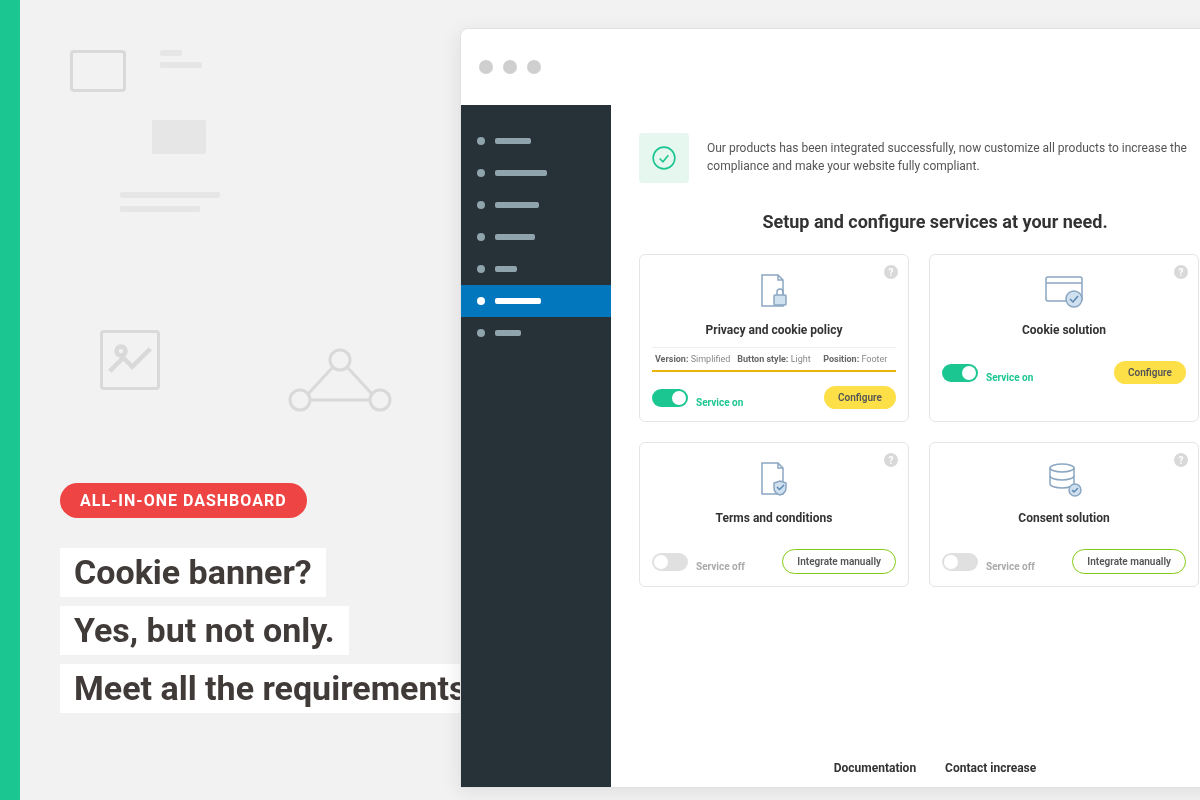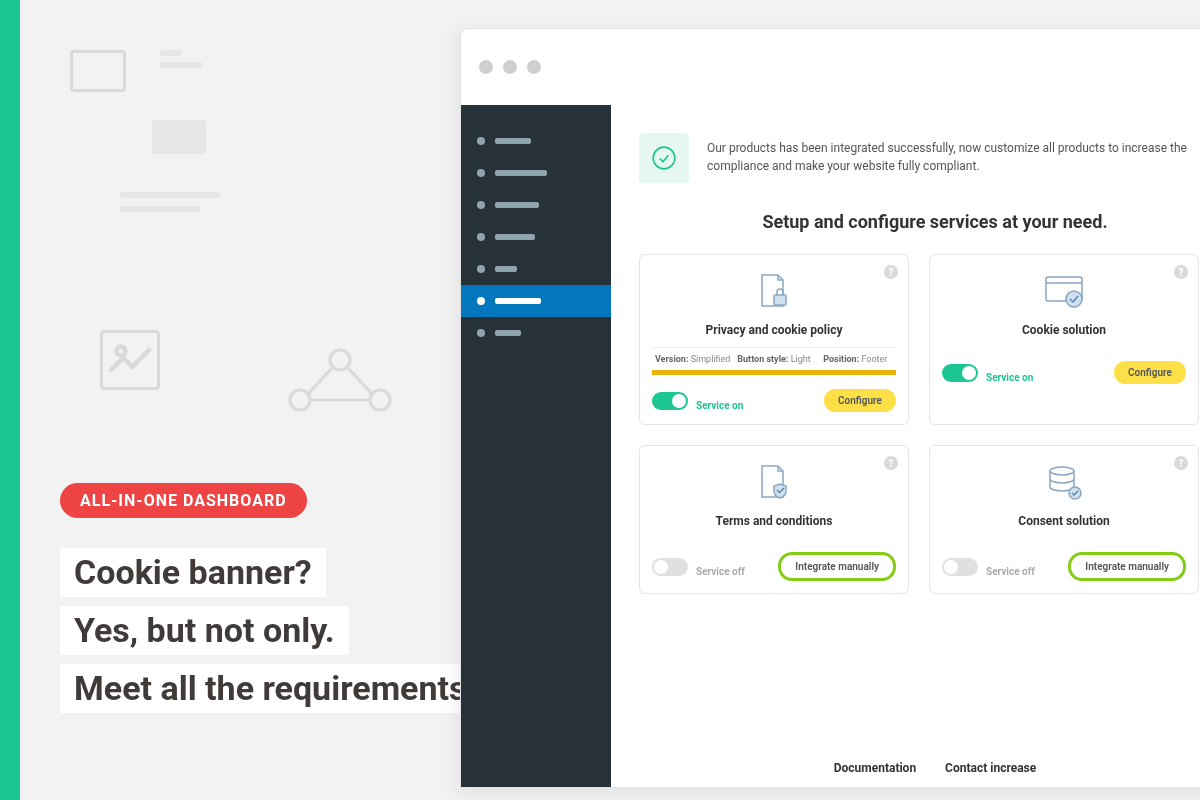--- a/index.html
+++ b/index.html
@@ -38,36 +38,36 @@
 .notice .check svg { width:26px; height:26px; }
 .notice .msg { font-size:12px; color:#555; line-height:1.5; padding-top:6px; }
 
 .setup-title { text-align:center; font-size:18px; font-weight:700; color:#333; margin-bottom:22px; }
 
 .cards { display:grid; grid-template-columns: 270px 270px; gap:20px; }
 .card { border:1px solid #e5e5e5; border-radius:6px; padding:14px 12px 12px 12px; position:relative; display:flex; flex-direction:column; }
 .card .help { position:absolute; top:10px; right:10px; width:14px; height:14px; border-radius:50%; background:#d9d9d9; color:#fff; font-size:10px; font-weight:700; display:flex; align-items:center; justify-content:center; }
 .card .icon-wrap { height:46px; display:flex; align-items:center; justify-content:center; }
 .card .card-title { text-align:center; font-size:12px; font-weight:700; color:#333; margin:8px 0 10px; }
-.meta-row { display:flex; border-top:1px solid #eee; border-bottom:5px solid #eab308; padding:6px 0; font-size:9px; color:#888; }
+.meta-row { display:flex; border-top:1px solid #eee; border-bottom:2px solid #eab308; padding:6px 0; font-size:9px; color:#888; }
 .meta-row .cell { flex:1; text-align:center; white-space:nowrap; overflow:hidden; }
 .meta-row .k { font-weight:700; color:#666; }
 .card .foot { display:flex; align-items:center; justify-content:space-between; margin-top:14px; }
 .toggle { width:36px; height:18px; border-radius:10px; position:relative; flex-shrink:0; }
 .toggle .knob { width:14px; height:14px; border-radius:50%; background:#fff; position:absolute; top:2px; }
 .toggle.on { background:#1cc691; }
 .toggle.on .knob { right:2px; }
 .toggle.off { background:#e0e0e0; }
 .toggle.off .knob { left:2px; }
 .svc-label { font-size:10px; font-weight:700; margin-left:8px;margin-top:9px; }
 .svc-label.on { color:#1cc691; }
 .svc-label.off { color:#aaa; }
 .svc-group { display:flex; align-items:center; }
 .cfg-btn { background:#fde047; border:none; border-radius:14px; padding:6px 14px; font-size:10px; font-weight:600; color:#555; white-space:nowrap; }
-.cfg-btn.outline { background:transparent; border:3px solid #84cc16; }
+.cfg-btn.outline { background:transparent; border:1px solid #84cc16; }
 
 .bottom-links { margin-top:auto; text-align:center; padding:20px 0 14px; font-size:12px; font-weight:700; color:#333; }
 .bottom-links span { margin:0 13px; }
 </style>
 </head>
 <body>
 
 <div class="green-bar"></div>
 
 <div class="bg-outline" style="left:70px; top:50px; width:56px; height:42px;"></div>

